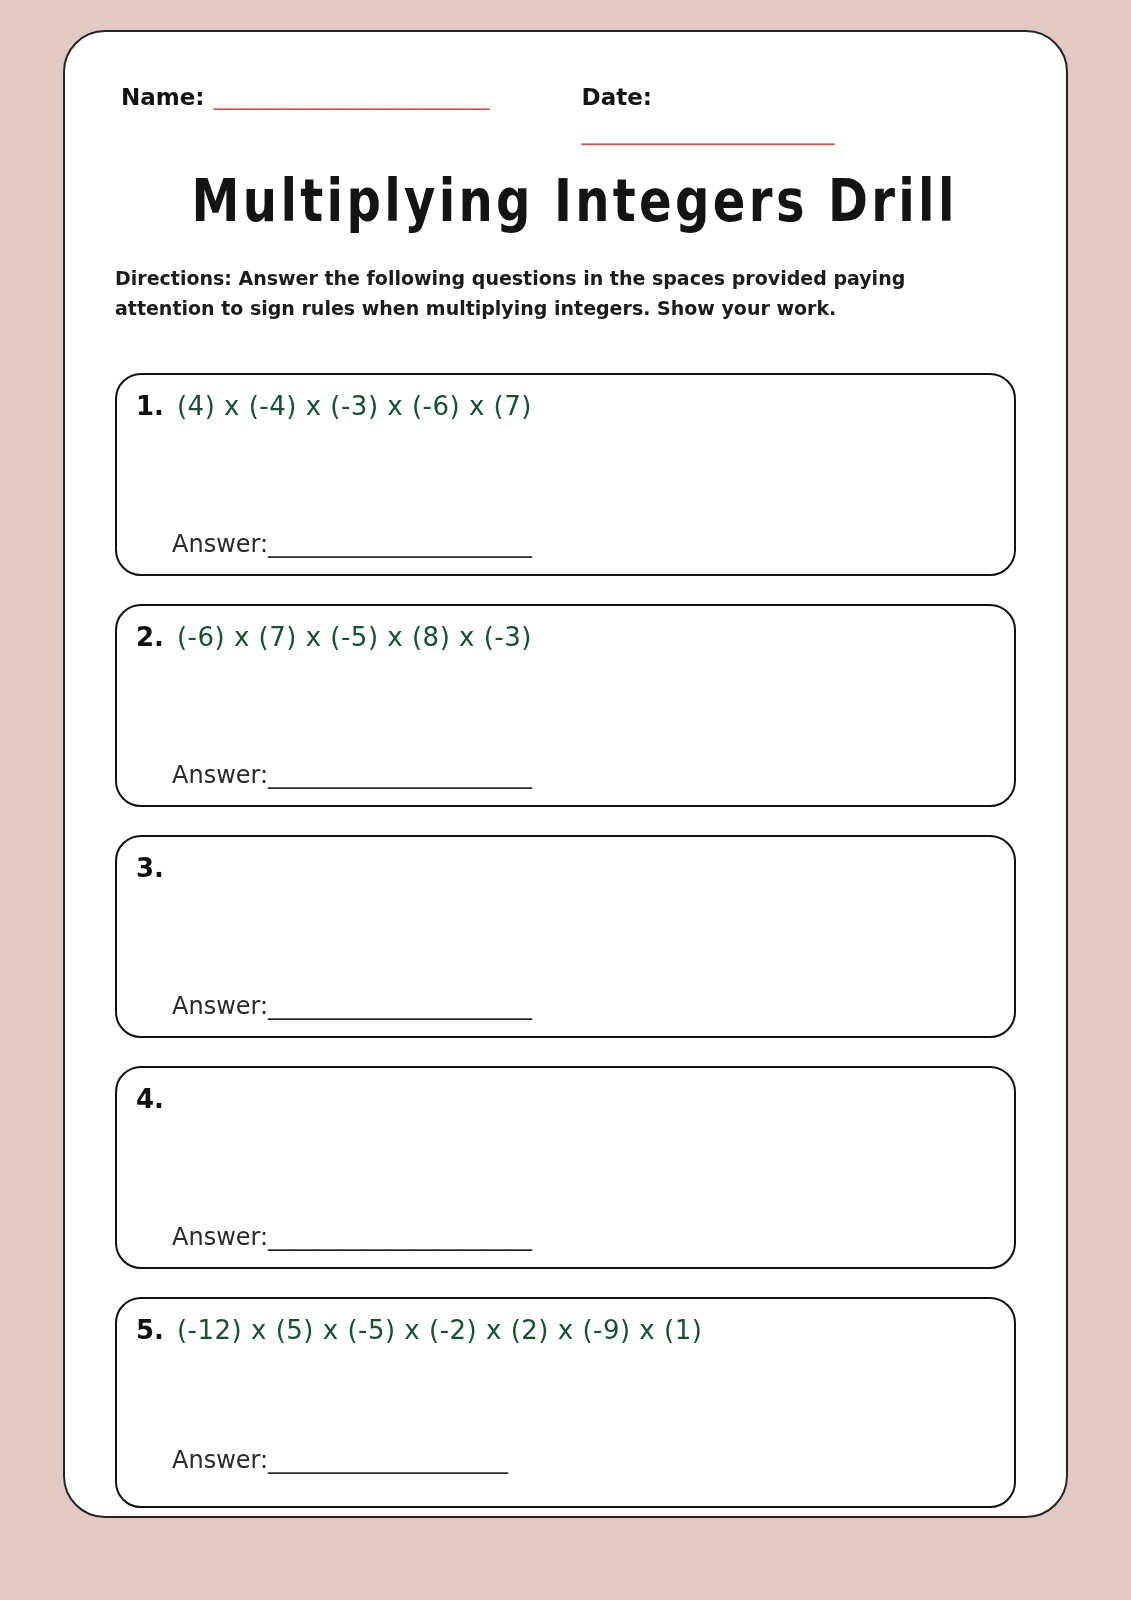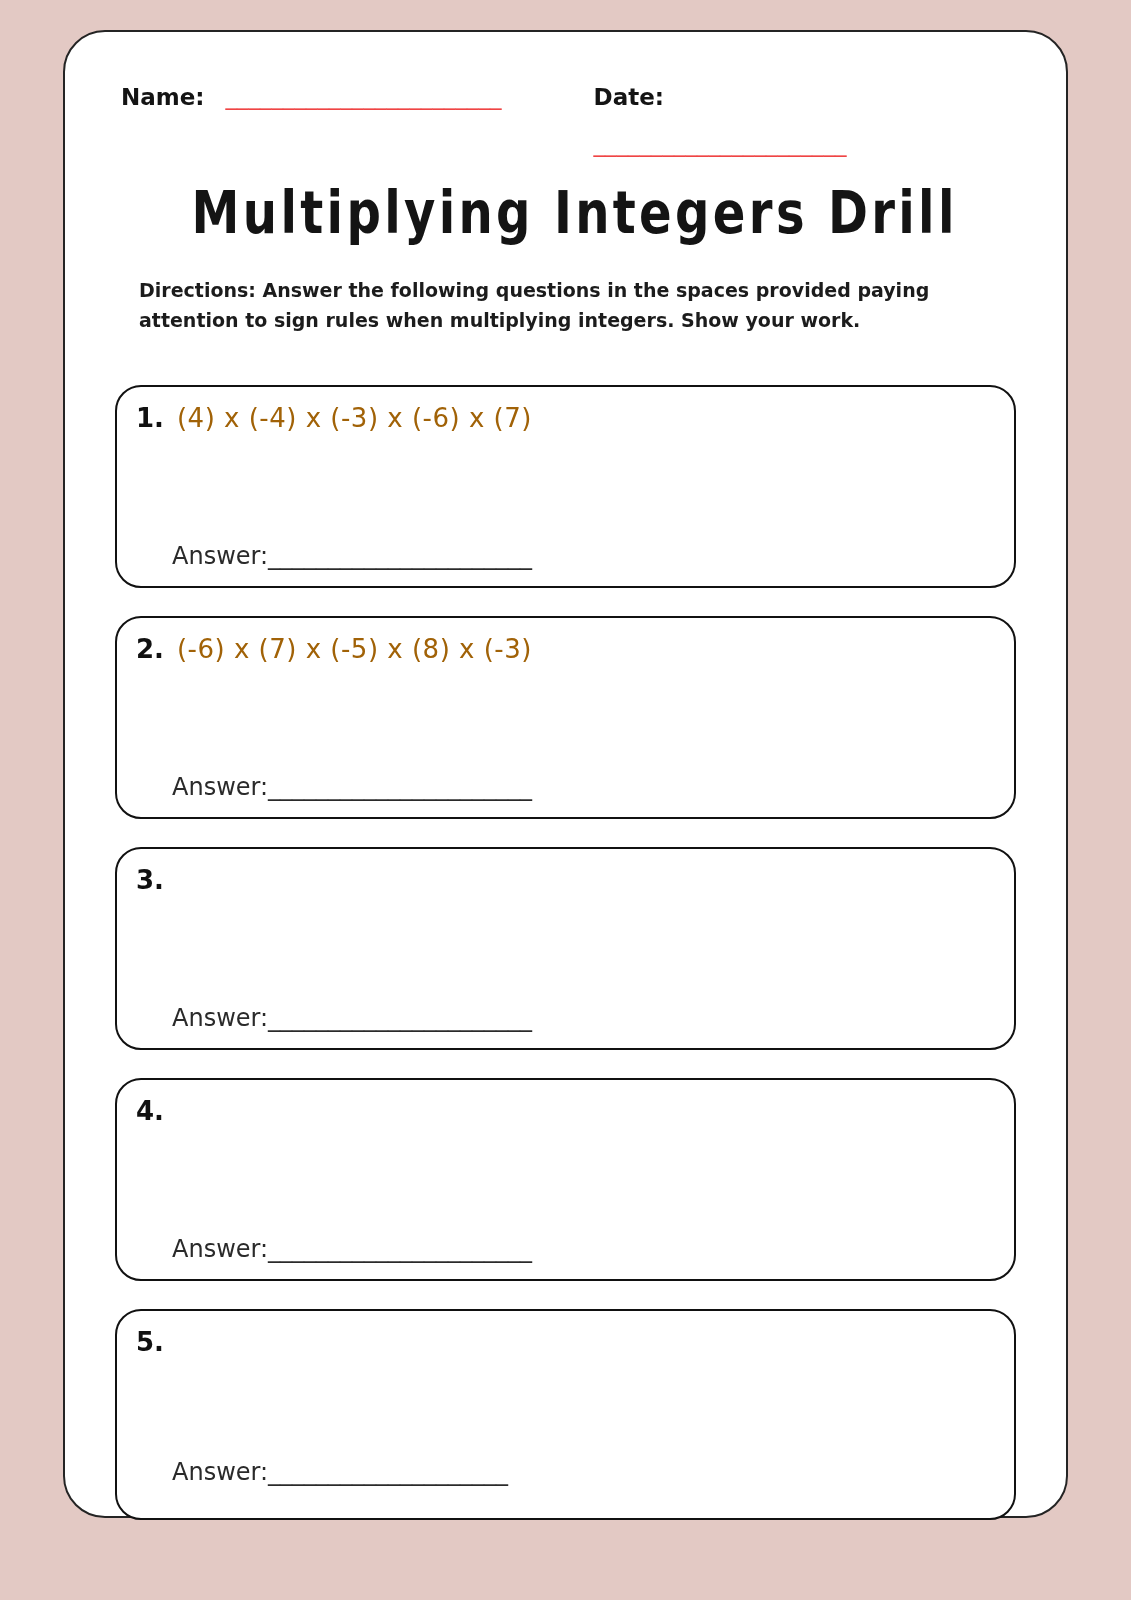--- a/index.html
+++ b/index.html
@@ -22,21 +22,21 @@
   .header-row {
     display: flex;
     align-items: baseline;
     margin-top: 52px;
     padding-left: 6px;
     font-size: 23px;
     font-weight: bold;
     color: #141414;
     white-space: nowrap;
   }
-  .name-field, .date-field { display: flex; align-items: baseline; gap: 21px; }
+  .name-field, .date-field { display: flex; align-items: baseline; gap: 9px; }
   .date-field { margin-left: 92px; flex-direction: column; }
   .blank-line { letter-spacing: 0px; font-weight: normal; color: #ef4444; }
 
   .title {
     margin-top: 22px;
     text-align: center;
     font-size: 58px;
     font-weight: bold;
     color: #141414;
     letter-spacing: 4px;
@@ -46,21 +46,20 @@
   }
 
   .directions {
     margin-top: 28px;
     padding-left: 0px;
     font-size: 19px;
     font-weight: bold;
     line-height: 1.58;
     color: #1c1c1c;
     width: 860px;
-    margin-left: 24px;
   }
 
   .qbox {
     position: relative;
     width: 100%;
     height: 203px;
     border: 2.5px solid #111111;
     border-radius: 26px;
     margin-top: 28px;
     background: #ffffff;
@@ -68,21 +67,21 @@
   .qbox.first { margin-top: 50px; }
   .qbox.last { height: 211px; }
 
   .q-row {
     display: flex;
     align-items: baseline;
     padding: 16px 20px 0 19px;
     font-size: 26px;
   }
   .q-num { font-weight: bold; color: #111111; margin-right: 13px; }
-  .q-expr { color: #a16207; letter-spacing: 0.5px; }
+  .q-expr { color: #14532d; letter-spacing: 0.5px; }
 
   .answer-row {
     position: absolute;
     left: 55px; bottom: 16px;
     display: flex;
     align-items: baseline;
     gap: 0;
     font-size: 24px;
     color: #2a2a2a;
     white-space: nowrap;
@@ -148,20 +147,21 @@
     </div>
     <div class="answer-row">
       <span>Answer:</span>
       <span class="blank-line">______________________</span>
     </div>
   </div>
 
   <div class="qbox last">
     <div class="q-row">
       <span class="q-num">5.</span>
+      <span class="q-expr">(-12) x (5) x (-5) x (-2) x (2) x (-9) x (1)</span>
     </div>
     <div class="answer-row">
       <span>Answer:</span>
       <span class="blank-line">____________________</span>
     </div>
   </div>
 
 </div>
 
 </body></html>

